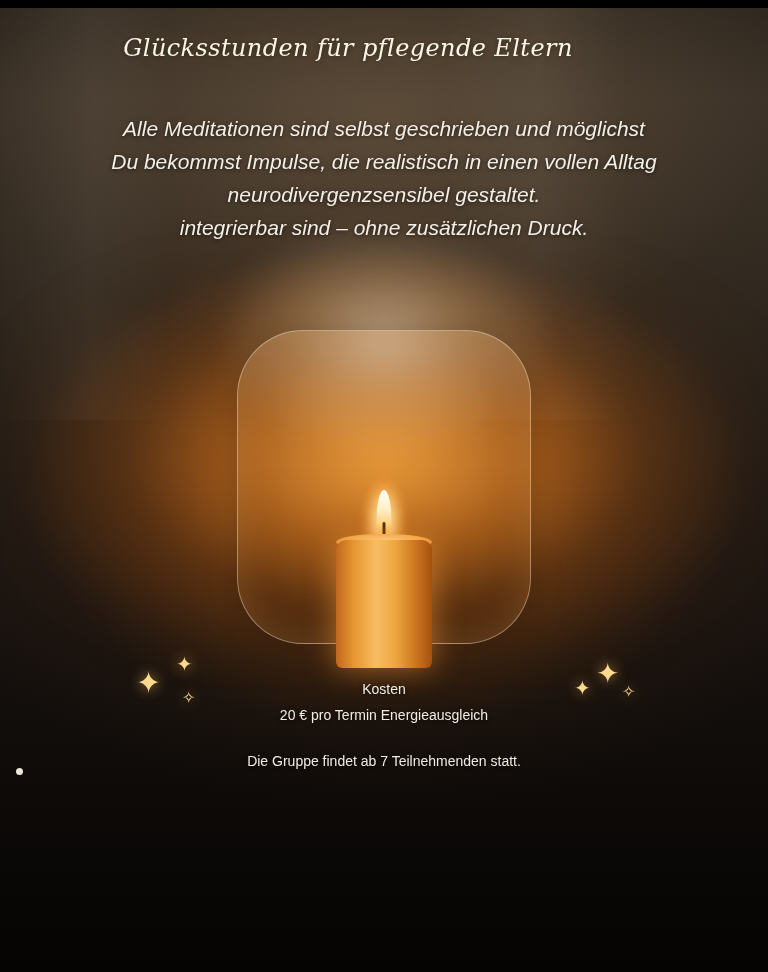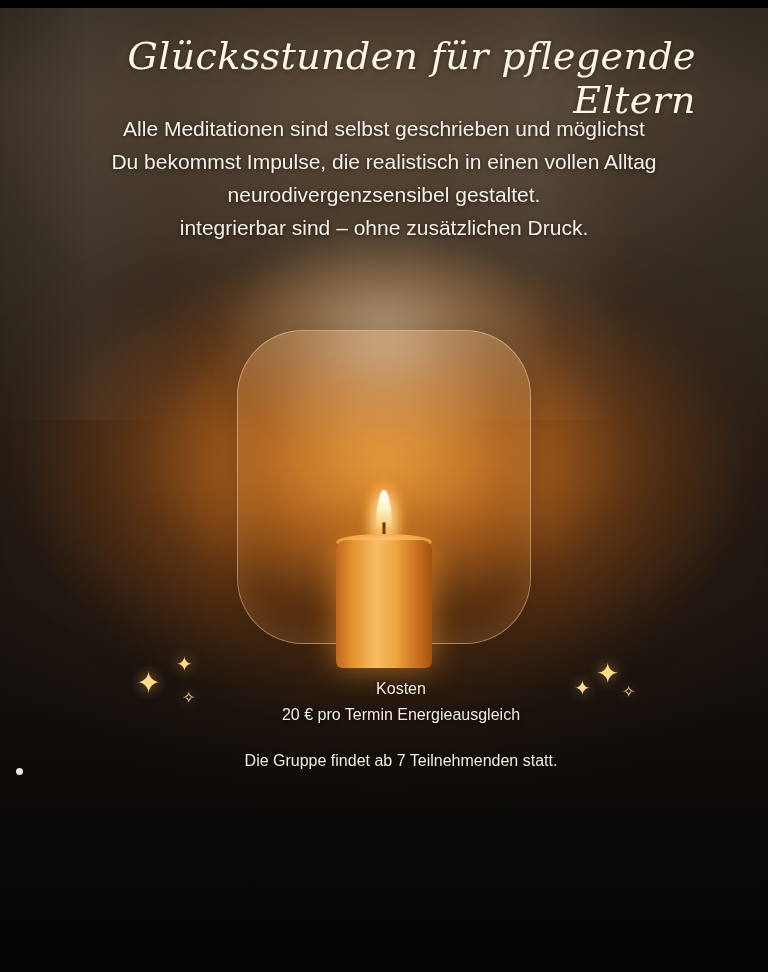--- a/index.html
+++ b/index.html
@@ -43,41 +43,42 @@
     height: 8px;
     background: #000;
     z-index: 30;
   }
 
   .title {
     position: absolute;
     top: 34px;
     left: 0;
     width: 696px;
-    text-align: right;
+    text-align: center;
     font-family: "DejaVu Serif", serif;
     font-style: italic;
-    font-size: 38px;
+    font-size: 24px;
     letter-spacing: 0.4px;
     color: #fdf6e6;
     text-shadow: 0 1px 6px rgba(0,0,0,0.55), 0 0 18px rgba(255,220,160,0.25);
     z-index: 12;
   }
 
   .intro {
     position: absolute;
     top: 112px;
     left: 54px;
     width: 660px;
     text-align: center;
     font-size: 21px;
     line-height: 33px;
     color: #f4efe6;
     text-shadow: 0 1px 4px rgba(0,0,0,0.6);
     z-index: 12;
+    font-style: italic;
   }
   .intro .line { display: block; }
 
   
   .candle-stage {
     position: absolute;
     left: 0;
     top: 250px;
     width: 768px;
     height: 420px;
@@ -194,26 +195,26 @@
     top: 768px;
     width: 7px;
     height: 7px;
     border-radius: 50%;
     background: #efe7da;
     z-index: 12;
   }
 
   .details {
     position: absolute;
-    left: 41px;
+    left: 24px;
     top: 676px;
     width: 720px;
     text-align: center;
     color: #f2ece2;
-    font-size: 16px;
+    font-size: 14px;
     line-height: 26px;
     text-shadow: 0 1px 4px rgba(0,0,0,0.7);
     z-index: 12;
   }
   .details .gap { display: block; height: 20px; }
   .details .line { display: block; }
 </style>
 </head>
 <body>
 

